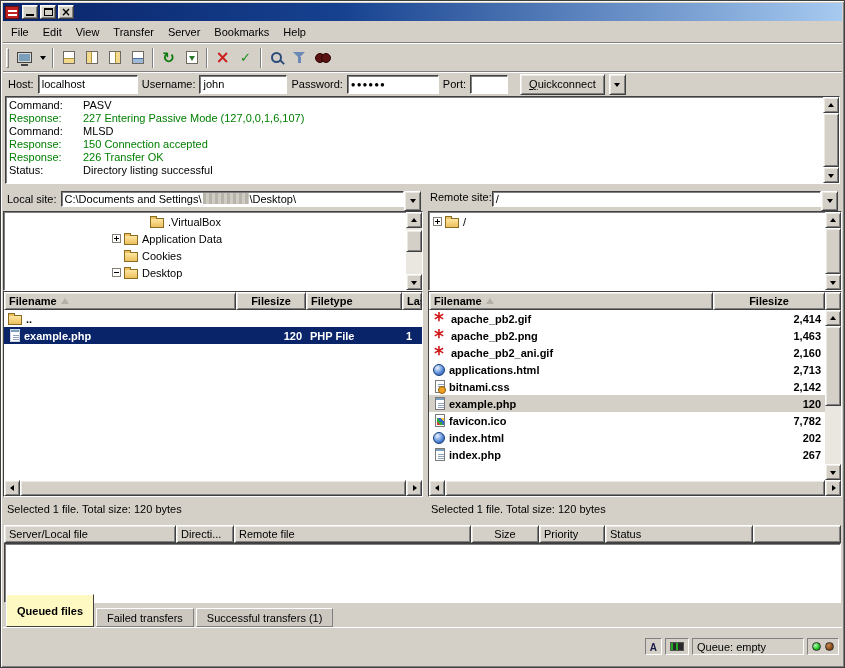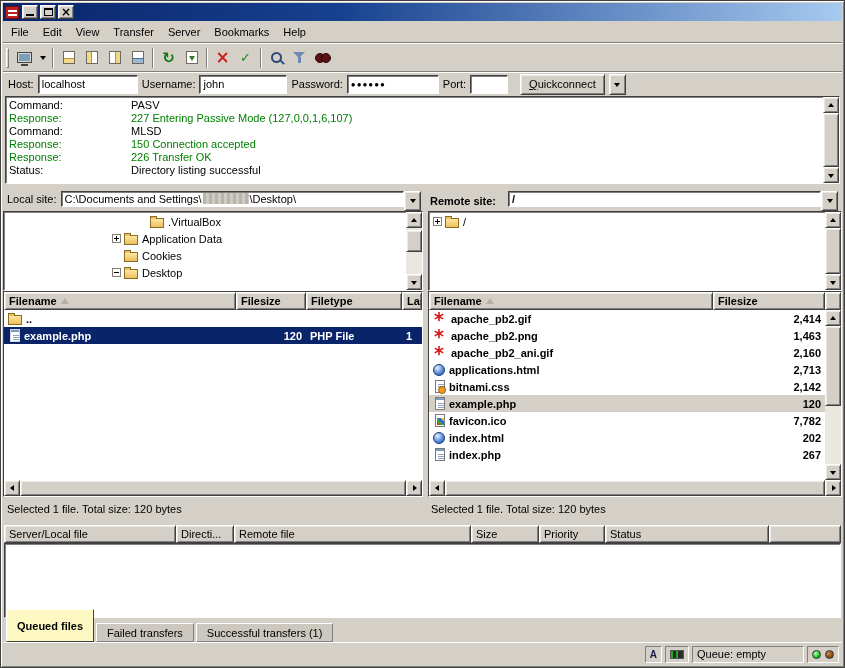--- a/index.html
+++ b/index.html
@@ -65,37 +65,37 @@
   .tfield{height:19px;border:1px solid;border-color:#404040 #fff #fff #404040;box-shadow:inset 1px 1px 0 #808080;background:#fff;
     padding:1px 3px;font:11px "Liberation Sans",sans-serif;outline:none;}
   .btn{height:21px;padding:2px 8px;display:flex;align-items:center;cursor:default;}
   .btn-label{display:block;}
   .btn-label::first-letter{text-decoration:underline;}
   .dd-btn{width:17px;height:21px;display:flex;align-items:center;justify-content:center;}
 
   
   .log{flex:none;height:88px;margin:1px 2px 2px 2px;display:flex;}
   .log-lines{flex:1;padding:2px 0 0 3px;overflow:hidden;}
-  .log-line{display:flex;line-height:13px;white-space:nowrap;gap:48px;}
+  .log-line{display:flex;line-height:13px;white-space:nowrap;}
   .log-label{flex:none;width:74px;}
   .line-response{color:#008000;}
   .line-command,.line-status{color:#000;}
 
   
   .vsb{flex:none;width:16px;display:flex;flex-direction:column;background:#e9e7e0;}
   .hsb{flex:none;height:16px;display:flex;background:#e9e7e0;}
   .sbb{flex:none;width:16px;height:16px;display:flex;align-items:center;justify-content:center;}
   .sb-track{flex:1;position:relative;}
   .sb-thumb-v{position:absolute;left:0;width:16px;}
   .sb-thumb-h{position:absolute;top:0;height:16px;}
 
   
   .sites{flex:none;height:25px;display:flex;align-items:center;}
   .sites-left{flex:none;width:420px;display:flex;align-items:center;gap:4px;padding:0 2px 0 4px;}
-  .sites-right{flex:1;display:flex;align-items:flex-end;gap:12px;padding:0 4px 0 2px;font-weight:bold;}
+  .sites-right{flex:1;display:flex;align-items:flex-start;gap:0;padding:0 4px 0 2px;}
   .vsplit{flex:none;width:5px;align-self:stretch;}
   .combo{flex:1;display:flex;height:16px;}
   .combo-field{flex:1;display:flex;align-items:center;padding:0 3px;white-space:pre;overflow:hidden;}
   .redact{display:inline-block;width:46px;height:11px;margin:0 1px;
     background:repeating-linear-gradient(90deg,#b8b4ac 0 3px,#cfccc4 3px 6px);}
 
   
   .trees{flex:none;height:80px;display:flex;}
   .tree-box{display:flex;overflow:hidden;}
   .tree-left{flex:none;width:420px;}
@@ -124,21 +124,21 @@
   .fi-ico::after{content:"";position:absolute;left:1px;top:3px;width:7px;height:7px;
     background:linear-gradient(45deg,#d33 0 25%,#3a3 25% 50%,#36c 50% 75%,#fc3 75%);}
 
   
   .lists{flex:none;height:206px;display:flex;font-weight:bold;}
   .pane-left{flex:none;width:420px;display:flex;flex-direction:column;}
   .pane-right{flex:1;display:flex;flex-direction:column;}
   .list-box{flex:1;display:flex;flex-direction:column;overflow:hidden;}
   .lheader{flex:none;height:18px;display:flex;background:#d4d0c8;}
   .hcell{flex:none;display:flex;align-items:center;gap:4px;padding:1px 4px;white-space:nowrap;overflow:hidden;}
-  .hcell.num{justify-content:flex-start;}
+  .hcell.num{justify-content:center;}
   .hfill{flex:1;}
   .sort{width:0;height:0;border-left:4px solid transparent;border-right:4px solid transparent;border-bottom:6px solid #b4b0a6;}
   .list-mid{flex:1;display:flex;overflow:hidden;background:#fff;}
   .rows-col{flex:1;overflow:hidden;}
   .lrow{display:flex;align-items:center;height:17px;white-space:nowrap;}
   .cell{flex:none;display:flex;align-items:center;height:100%;padding:0 4px;overflow:hidden;}
   .cell.num{justify-content:flex-end;}
   .sel-active{background:#0a246a;color:#fff;}
   .sel-active .fi-page{border-color:#cfd6e4;}
   .sel-inactive{background:#d4d0c8;}
@@ -154,21 +154,21 @@
   .qheader{flex:none;height:18px;display:flex;background:#d4d0c8;margin:0 1px;}
   .qbody{flex:1;margin:0 1px;}
 
   
   .tabs{flex:none;height:24px;display:flex;align-items:flex-end;gap:2px;padding:2px 0 0 3px;}
   .tab{height:19px;display:flex;align-items:center;padding:2px 10px;background:#ccc8c0;
     border:1px solid;border-color:#fff #808080 #808080 #fff;}
   .tab.active{height:33px;background:#fef9c3;font-weight:bold;border-color:#fff #404040 #404040 #fff;}
 
   
-  .statusbar{flex:none;height:23px;display:flex;align-items:center;justify-content:flex-end;gap:3px;padding:2px 3px;border-top:1px solid #fff;}
+  .statusbar{flex:none;height:38px;display:flex;align-items:center;justify-content:flex-end;gap:3px;padding:2px 3px;border-top:1px solid #fff;}
   .sb-panel{height:17px;border:1px solid;border-color:#808080 #fff #fff #808080;display:flex;align-items:center;padding:0 4px;gap:4px;}
   .icon-a::before{content:"A";font:bold 10px/10px "Liberation Sans",sans-serif;color:#1a1a4a;}
   .icon-chip{width:14px;height:9px;background:#2a2a2a;border:1px solid #555;
     box-shadow:inset 2px 0 0 #22aa22, inset 5px 0 0 #2a2a2a, inset 7px 0 0 #22aa22;}
   .led{width:9px;height:9px;border-radius:50%;border:1px solid #333;}
   .led-green{background:radial-gradient(circle at 35% 35%,#b8ffb8,#18c418 60%,#0a7a0a);}
   .led-red{background:radial-gradient(circle at 35% 35%,#c88a5a,#8a4a10 60%,#5a2e08);}
 </style>
 </head>
 <body>
@@ -566,21 +566,21 @@
       </span>
     <span class="hcell out" style="width:237px">
         <span>Remote file</span>
       </span>
     <span class="hcell out num" style="width:68px">
         <span>Size</span>
       </span>
     <span class="hcell out" style="width:66px">
         <span>Priority</span>
       </span>
-    <span class="hcell out" style="width:164px">
+    <span class="hcell out" style="width:148px">
         <span>Status</span>
       </span>
     <span class="hcell out hfill"></span>
   </div>
   <div class="qbody in"></div>
 
   <div class="tabs">
     <span class="tab active">Queued files</span>
     <span class="tab">Failed transfers</span>
     <span class="tab">Successful transfers (1)</span>

